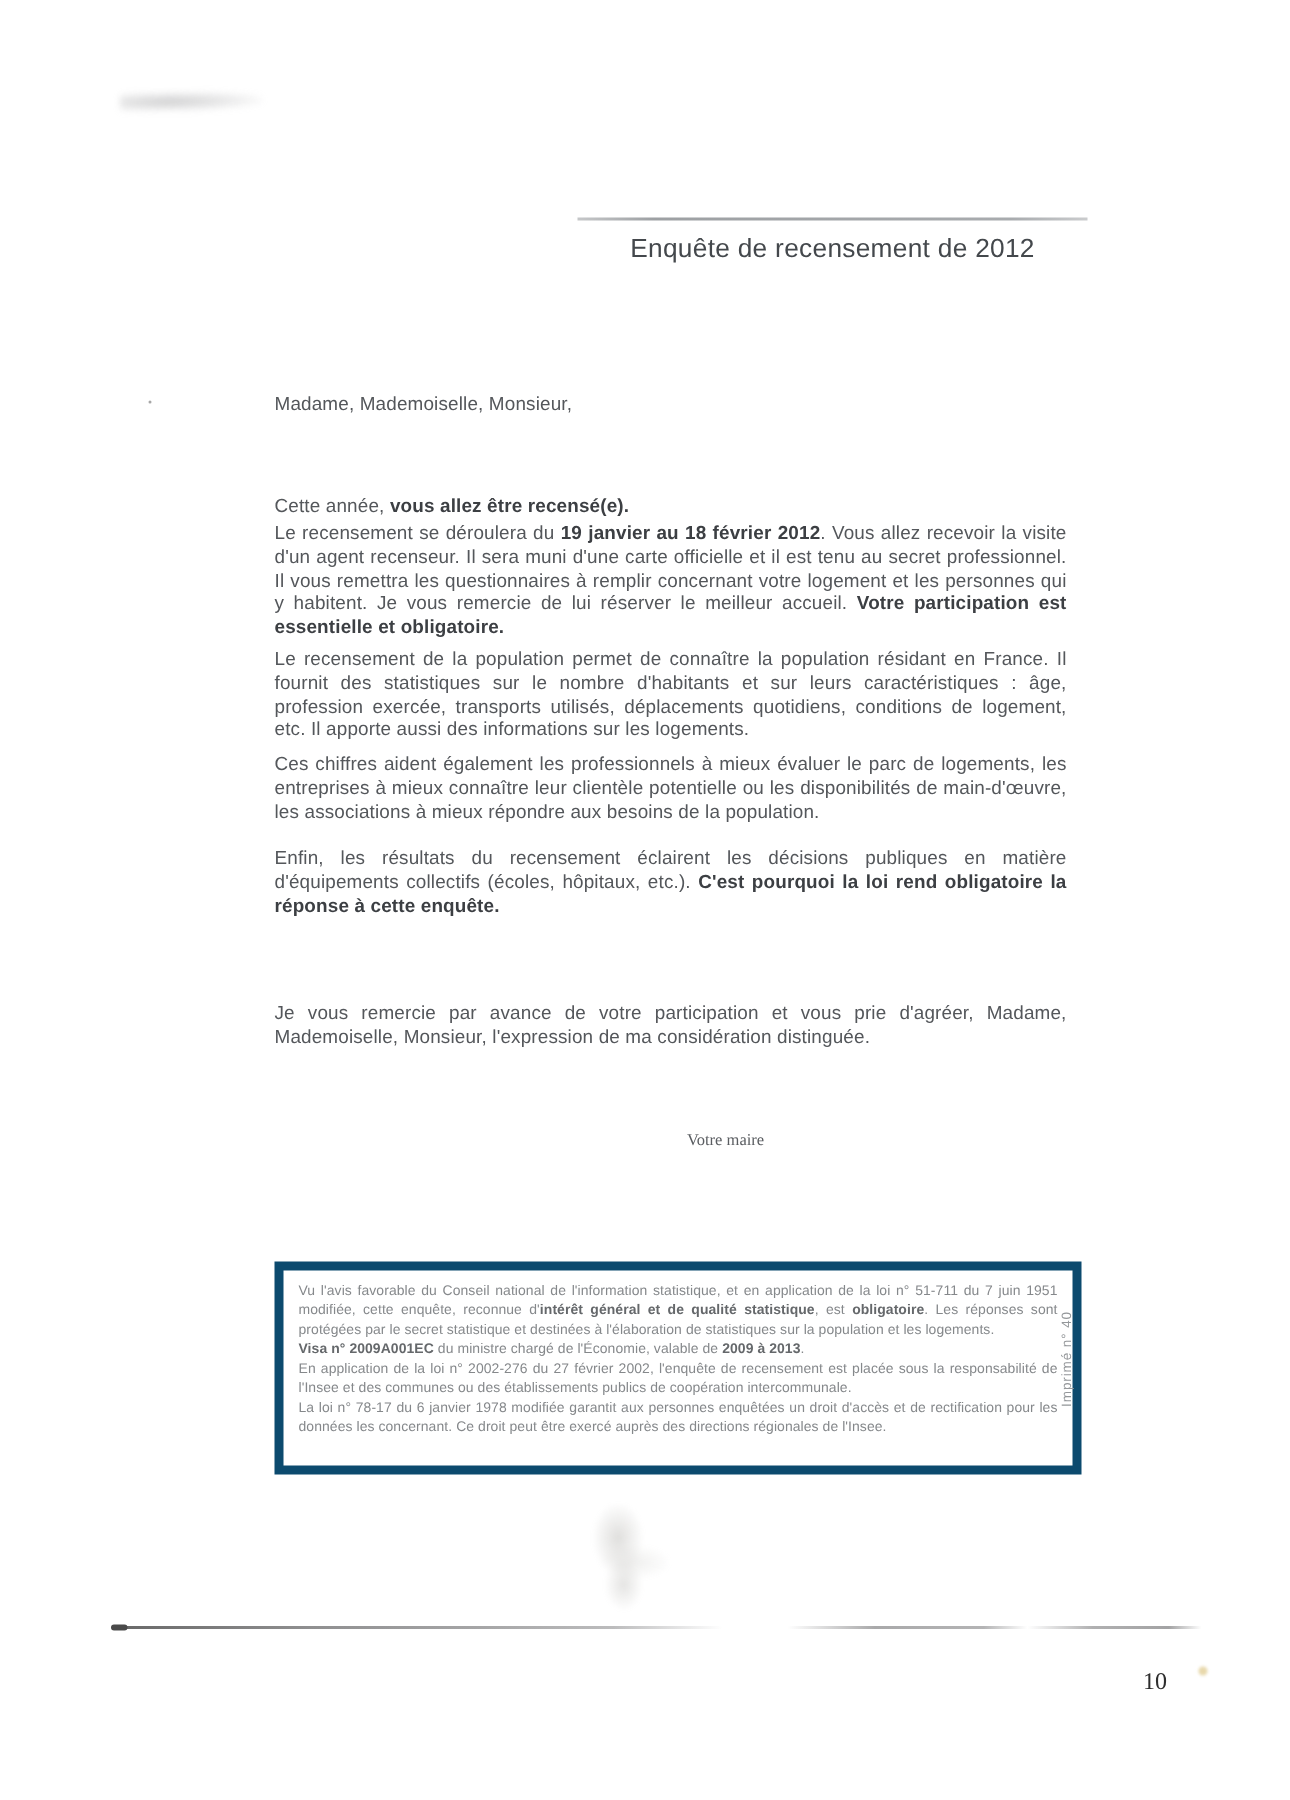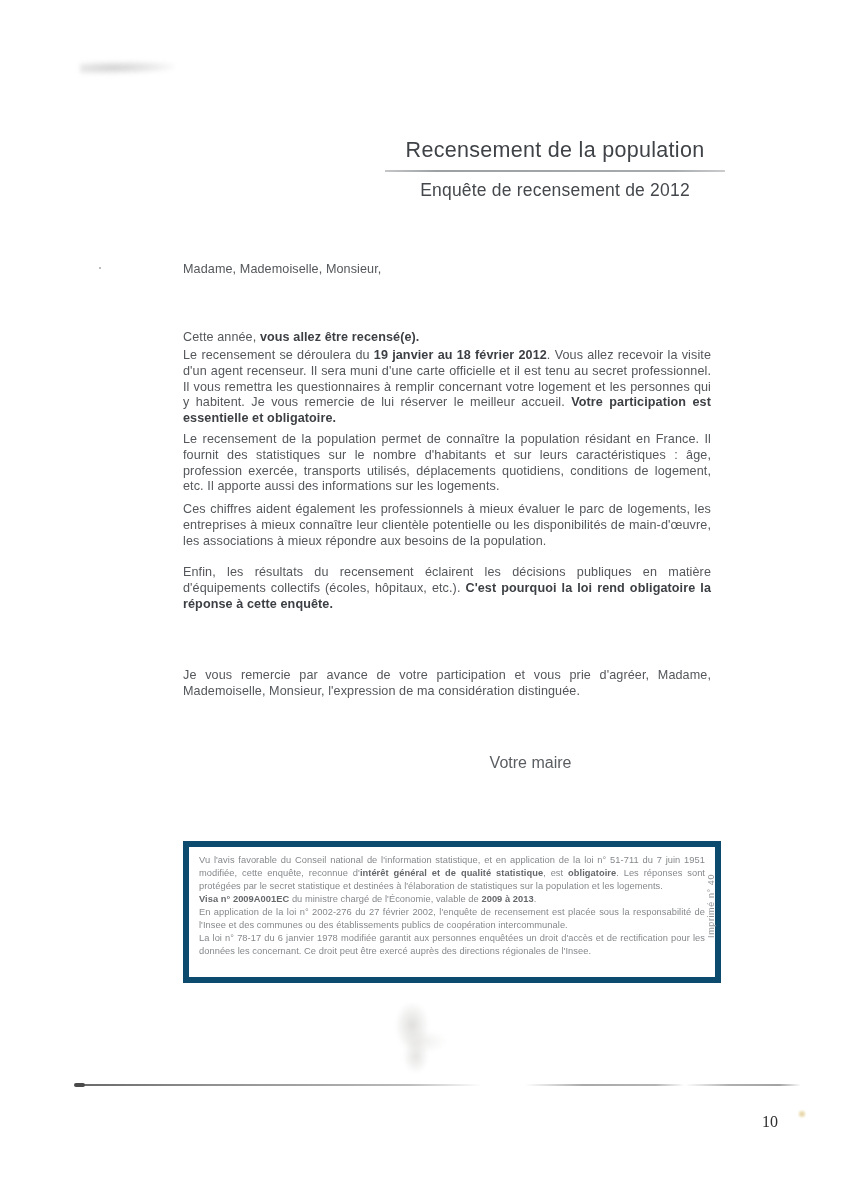--- a/index.html
+++ b/index.html
@@ -60,21 +60,21 @@
   }
   
   .body-text{
     position:absolute;left:183px;width:528px;
     font-size:12.6px;line-height:15.8px;letter-spacing:.1px;
     color:#54575b;text-align:justify;margin:0;
   }
   .b{font-weight:bold;color:#3c3f43;}
   .signature{
     position:absolute;left:458px;top:754px;width:145px;
-    font-size:16px;color:#5a5d61;text-align:center;margin:0;
+    font-size:11px;color:#5a5d61;margin:0;font-family:Liberation Serif, serif;
   }
   
   .legal-box{
     position:absolute;left:183px;top:841px;width:506px;height:115px;
     border:6px solid #0c4a6e;
     padding:7px 10px 8px 10px;
   }
   .legal-box p{
     margin:0;font-size:9.3px;line-height:13px;letter-spacing:.05px;
     color:#85888b;text-align:justify;
@@ -94,21 +94,20 @@
 </style>
 </head>
 <body>
 
 <div class="page">
 
   <div class="smudge"></div>
   <div class="dot-artifact"></div>
 
   <div class="header">
-    <h1 class="doc-title">Recensement de la population</h1>
     <div class="title-rule"></div>
     <h2 class="doc-subtitle">Enquête de recensement de 2012</h2>
   </div>
 
   <p class="body-text" style="top:330px"><span>Cette année, </span><span class="b">vous allez être recensé(e).</span></p>
 
   <p class="body-text" style="top:262px">Madame, Mademoiselle, Monsieur,</p>
 
   <p class="body-text" style="top:348px"><span>Le recensement se déroulera du </span><span class="b">19 janvier au 18 février 2012</span><span>. Vous allez recevoir la visite d'un agent recenseur. Il sera muni d'une carte officielle et il est tenu au secret professionnel. Il vous remettra les questionnaires à remplir concernant votre logement et les personnes qui y habitent. Je vous remercie de lui réserver le meilleur accueil. </span><span class="b">Votre participation est essentielle et obligatoire.</span></p>
 

